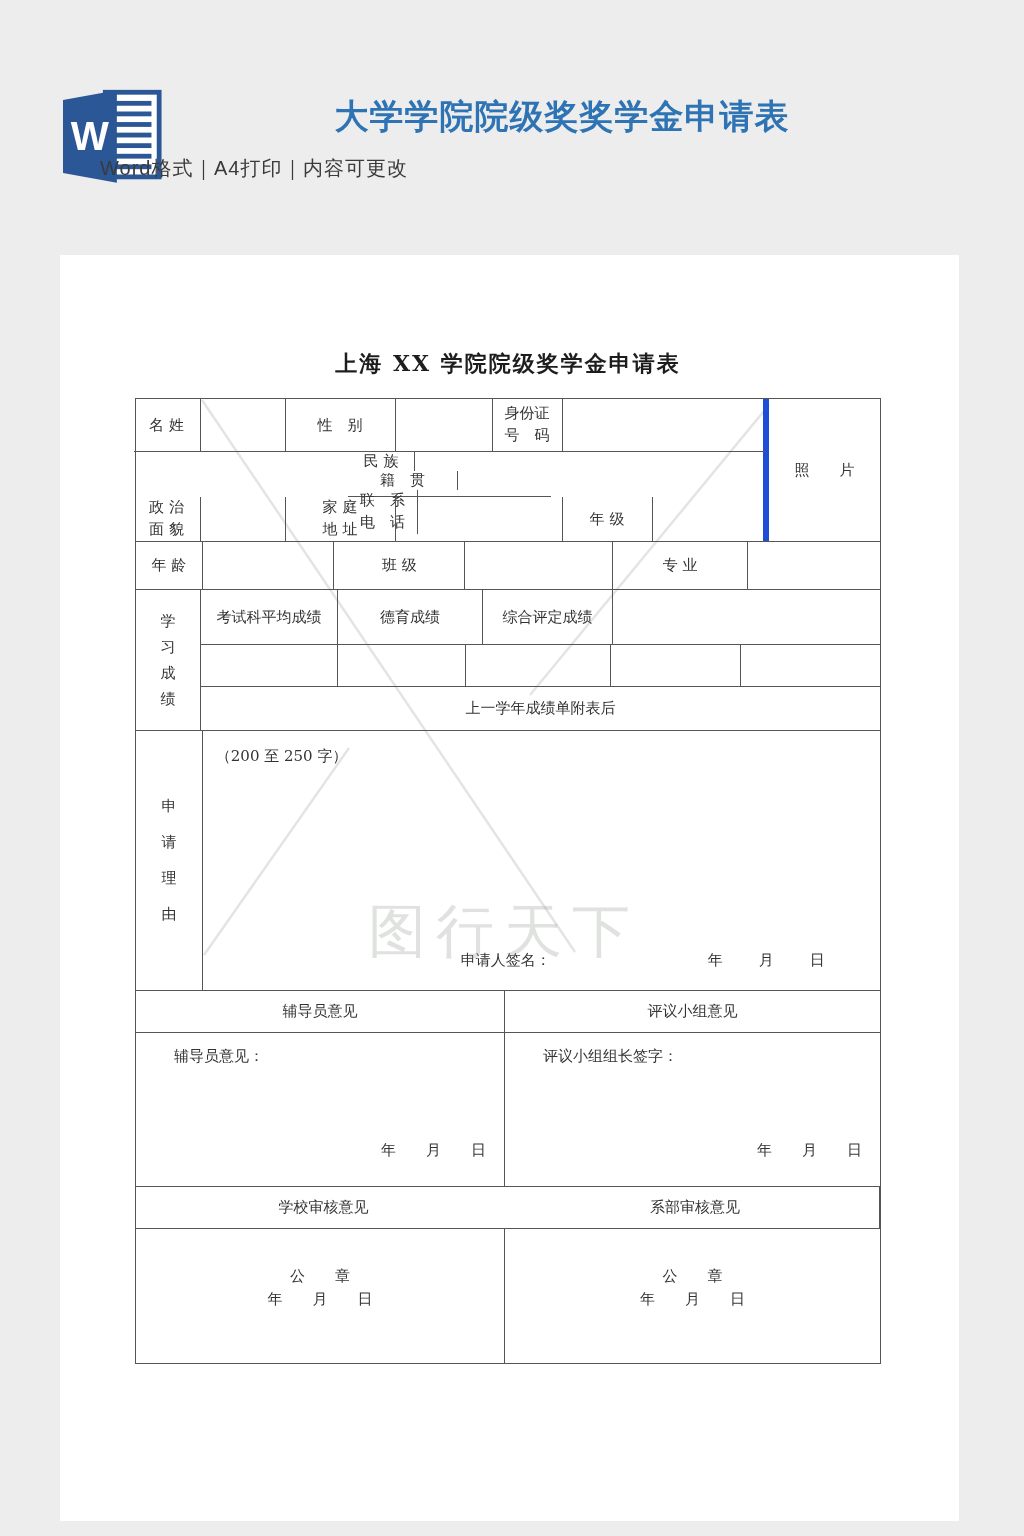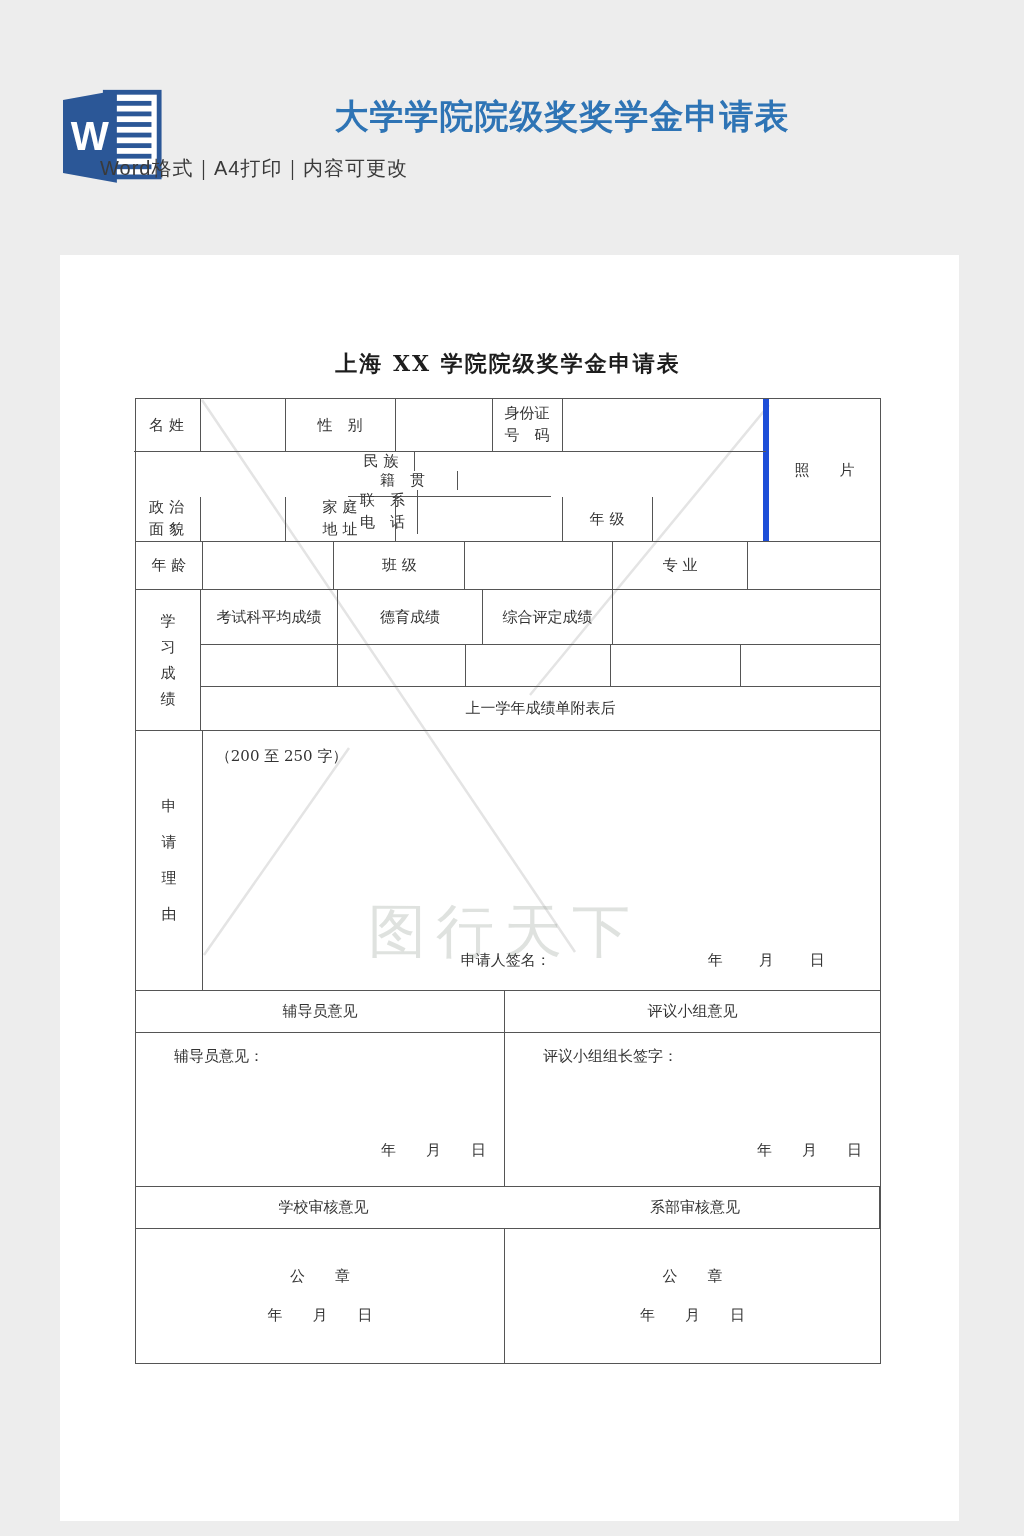--- a/index.html
+++ b/index.html
@@ -65,21 +65,21 @@
   .reason-sign { position:absolute; left:258px; bottom:20px; }
   .reason-date { position:absolute; left:505px; bottom:20px; letter-spacing:2px; }
   .op-hdr { height:42px; }
   .op-body { height:154px; }
   .half-l { width:370px; }
   .half-r { width:376px; }
   .op-cell { position:relative; display:flex; }
   .op-label { position:absolute; left:12px; top:14px;margin-left:26px; }
   .op-date { position:absolute; right:18px; bottom:26px; }
   .seal-body { height:134px; }
-  .seal-cell { flex-direction:column; justify-content:flex-start; padding-top:38px; gap:20px; }
+  .seal-cell { flex-direction:column; justify-content:flex-start; padding-top:38px; gap:4px; }
 
   
   .wm-lines { position:absolute; left:0; top:0; pointer-events:none; }
   .wm-text {
     position:absolute; left:308px; top:638px; width:360px;
     font-size:58px; font-weight:normal; letter-spacing:10px;
     color:rgba(150,160,150,0.30); pointer-events:none; white-space:nowrap;
   }
 </style>
 </head>

